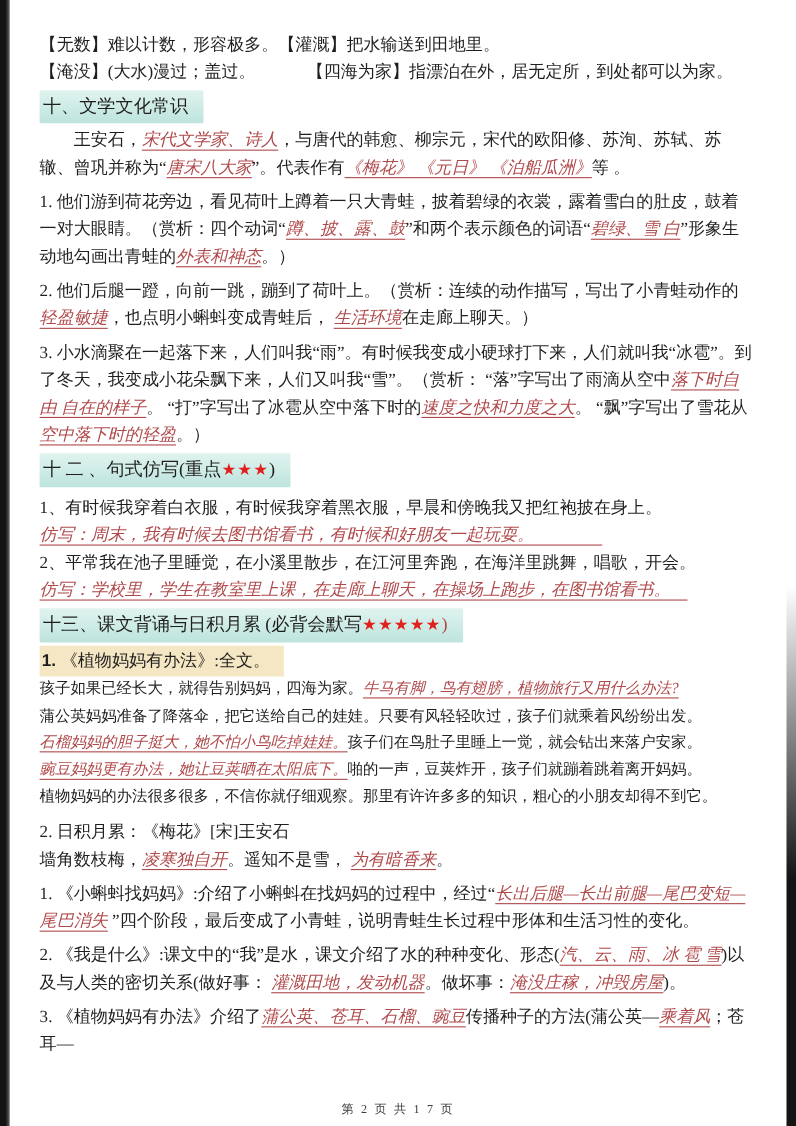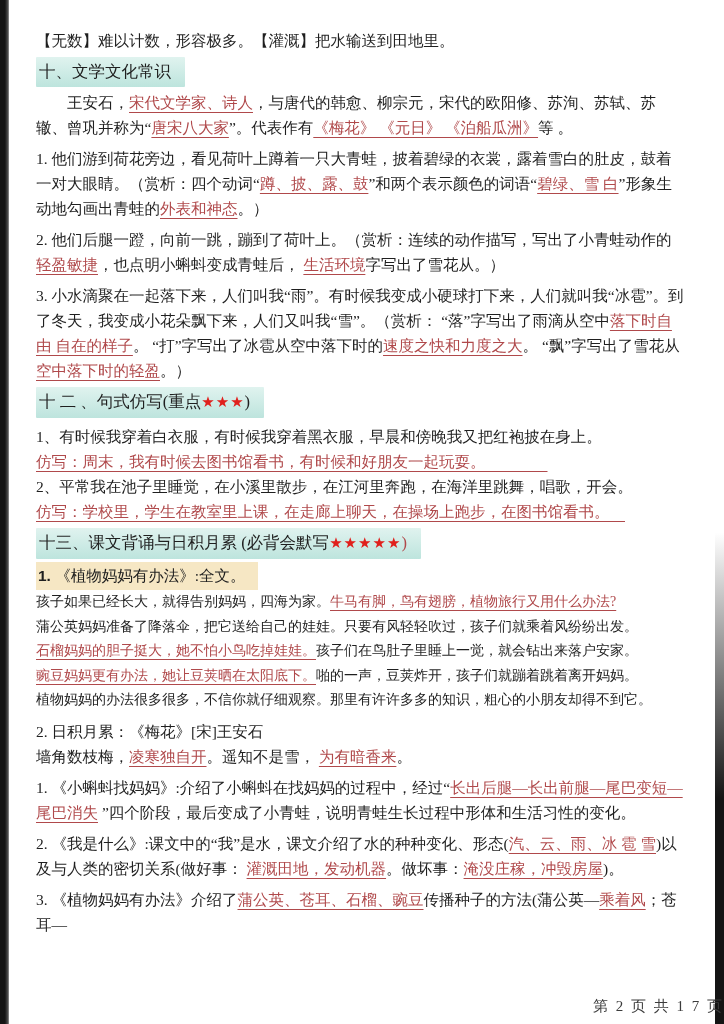--- a/index.html
+++ b/index.html
@@ -43,45 +43,47 @@
   }
   .poem{font-size:14px;line-height:24.5px;}
   .seg-k{color:#1f1f1f;}
   .seg-b{color:#1f1f1f;font-weight:700;font-family:"Liberation Sans","DejaVu Sans",sans-serif;}
   .seg-r{color:var(--red,#b0494b);}
   .seg-ru{
     color:var(--red,#b0494b);
     text-decoration:underline;
     text-decoration-thickness:1px;
     text-underline-offset:3.5px;
+    font-style:italic;
   }
   .seg-star{
     color:var(--star,#e01f1c);
     letter-spacing:1px;
     font-family:"DejaVu Sans","Liberation Sans",sans-serif;
     font-size:15px;
   }
   .footer{
     position:absolute;bottom:8px;left:0;width:100%;
-    text-align:right;
-    font-size:15px;letter-spacing:2px;color:#3c3c3c;
+    text-align:center;
+    font-size:11px;letter-spacing:2px;color:#3c3c3c;
   }
 </style>
 </head>
 <body>
 
 <div class="page">
   <div class="edge-left"></div>
   <div class="edge-right"></div>
   <div class="content">
       <div class="para"><span class="seg-k">【无数】难以计数，形容极多。【灌溉】把水输送到田地里。</span></div>
+      <div class="para"><span class="seg-k">【淹没】(大水)漫过；盖过。　　　【四海为家】指漂泊在外，居无定所，到处都可以为家。</span></div>
       <div class="heading"><span class="seg-k">十、文学文化常识</span></div>
       <div class="para indent"><span class="seg-k">王安石，</span><span class="seg-ru">宋代文学家、诗人</span><span class="seg-k">，与唐代的韩愈、柳宗元，宋代的欧阳修、苏洵、苏轼、苏辙、曾巩并称为“</span><span class="seg-ru">唐宋八大家</span><span class="seg-k">”。代表作有</span><span class="seg-ru">《梅花》 《元日》 《泊船瓜洲》</span><span class="seg-k">等 。</span></div>
       <div class="para item"><span class="seg-k">1. 他们游到荷花旁边，看见荷叶上蹲着一只大青蛙，披着碧绿的衣裳，露着雪白的肚皮，鼓着一对大眼睛。（赏析：四个动词“</span><span class="seg-ru">蹲、披、露、鼓</span><span class="seg-k">”和两个表示颜色的词语“</span><span class="seg-ru">碧绿、雪 白</span><span class="seg-k">”形象生动地勾画出青蛙的</span><span class="seg-ru">外表和神态</span><span class="seg-k">。）</span></div>
-      <div class="para item"><span class="seg-k">2. 他们后腿一蹬，向前一跳，蹦到了荷叶上。（赏析：连续的动作描写，写出了小青蛙动作的</span><span class="seg-ru">轻盈敏捷</span><span class="seg-k">，也点明小蝌蚪变成青蛙后， </span><span class="seg-ru">生活环境</span><span class="seg-k">字写出了雪花从。）</span></div>
+      <div class="para item"><span class="seg-k">2. 他们后腿一蹬，向前一跳，蹦到了荷叶上。（赏析：连续的动作描写，写出了小青蛙动作的</span><span class="seg-ru">轻盈敏捷</span><span class="seg-k">，也点明小蝌蚪变成青蛙后， </span><span class="seg-ru">生活环境</span><span class="seg-k">在走廊上聊天。）</span></div>
       <div class="para item"><span class="seg-k">3. 小水滴聚在一起落下来，人们叫我“雨”。有时候我变成小硬球打下来，人们就叫我“冰雹”。到了冬天，我变成小花朵飘下来，人们又叫我“雪”。（赏析：  “落”字写出了雨滴从空中</span><span class="seg-ru">落下时自由 自在的样子</span><span class="seg-k">。  “打”字写出了冰雹从空中落下时的</span><span class="seg-ru">速度之快和力度之大</span><span class="seg-k">。  “飘”字写出了雪花从</span><span class="seg-ru">空中落下时的轻盈</span><span class="seg-k">。）</span></div>
       <div class="heading"><span class="seg-k">十 二 、句式仿写(重点</span><span class="seg-star">★★★</span><span class="seg-k">)</span></div>
       <div class="para item"><span class="seg-k">1、有时候我穿着白衣服，有时候我穿着黑衣服，早晨和傍晚我又把红袍披在身上。</span></div>
       <div class="para"><span class="seg-ru">仿写：周末，我有时候去图书馆看书，有时候和好朋友一起玩耍。　　　　</span></div>
       <div class="para"><span class="seg-k">2、平常我在池子里睡觉，在小溪里散步，在江河里奔跑，在海洋里跳舞，唱歌，开会。</span></div>
       <div class="para"><span class="seg-ru">仿写：学校里，学生在教室里上课，在走廊上聊天，在操场上跑步，在图书馆看书。　</span></div>
       <div class="heading"><span class="seg-k">十三、课文背诵与日积月累 (必背会默写</span><span class="seg-star">★★★★★</span><span class="seg-r">)</span></div>
       <div class="para hl-yellow"><span class="seg-b">1. </span><span class="seg-k">《植物妈妈有办法》:全文。</span></div>
       <div class="para poem"><span class="seg-k">孩子如果已经长大，就得告别妈妈，四海为家。</span><span class="seg-ru">牛马有脚，鸟有翅膀，植物旅行又用什么办法?</span></div>
       <div class="para poem"><span class="seg-k">蒲公英妈妈准备了降落伞，把它送给自己的娃娃。只要有风轻轻吹过，孩子们就乘着风纷纷出发。</span></div>

